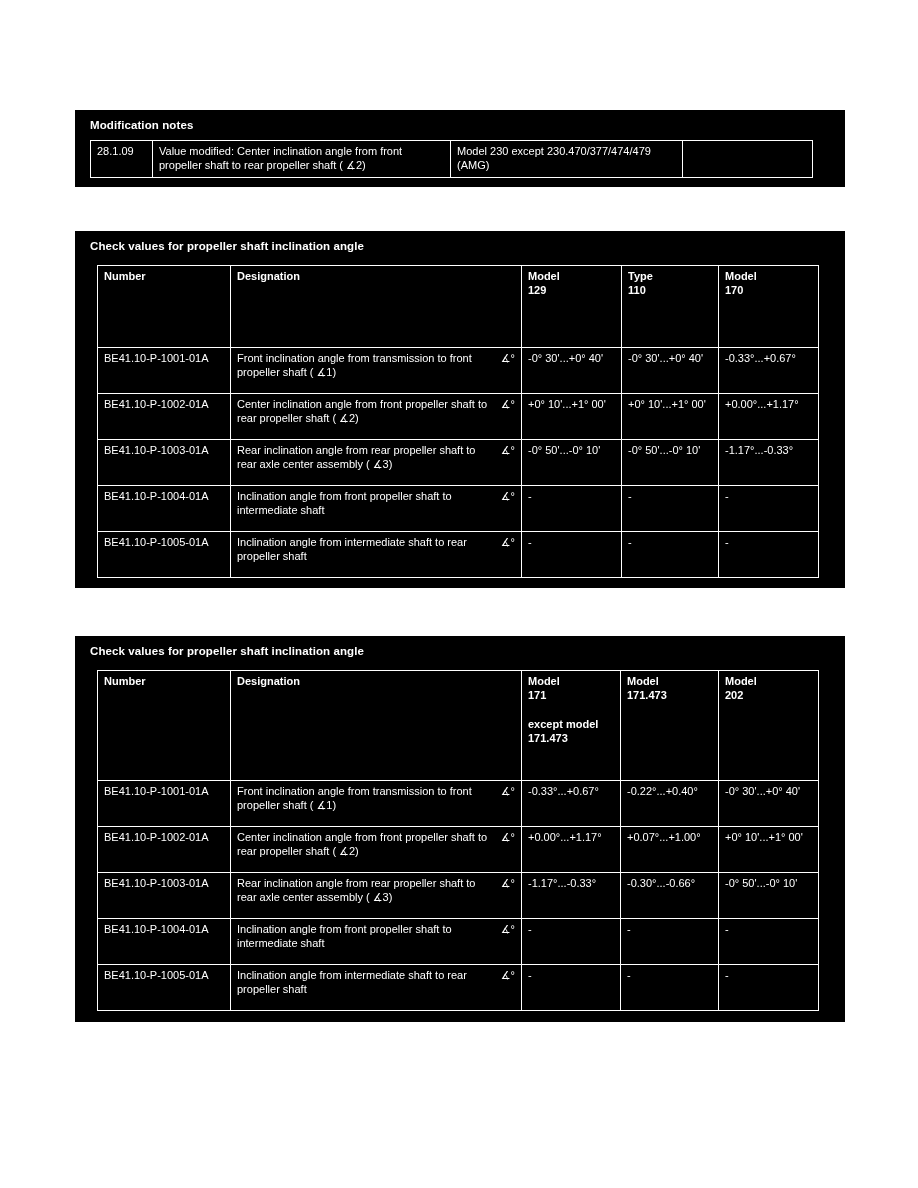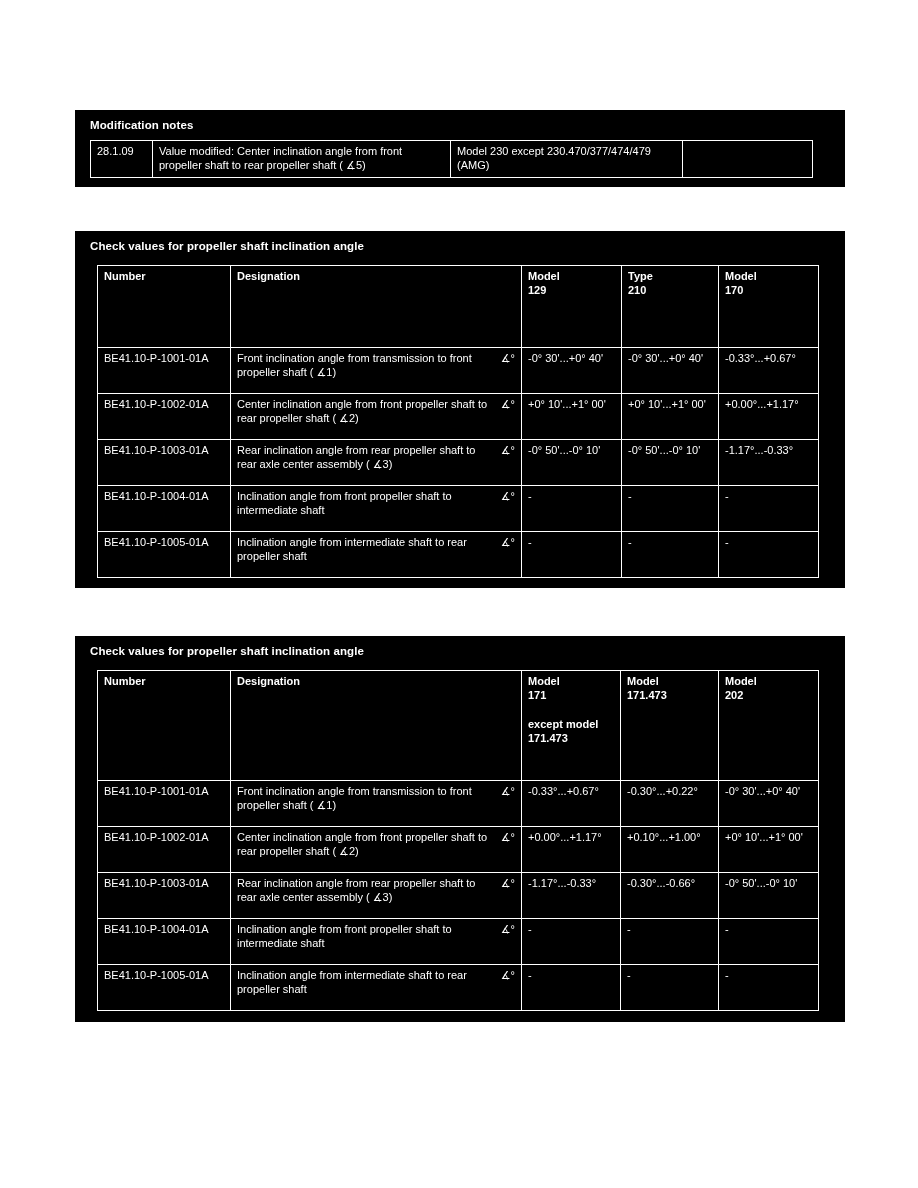--- a/index.html
+++ b/index.html
@@ -65,21 +65,21 @@
   <table class="mod-table">
     <colgroup>
         <col style="width:62px">
         <col style="width:298px">
         <col style="width:232px">
         <col style="width:130px">
       </colgroup>
     <tbody>
         <tr class="mod-row">
       <td>28.1.09</td>
-      <td>Value modified: Center inclination angle from front propeller shaft to rear propeller shaft ( ∡5)</td>
+      <td>Value modified: Center inclination angle from front propeller shaft to rear propeller shaft ( ∡2)</td>
       <td>Model 230 except 230.470/377/474/479 (AMG)</td>
       <td></td>
     </tr>
   </tbody>
     </table>
 </div>
 
 <div class="panel" id="panel-chk1">
   <div class="panel-title">Check values for propeller shaft inclination angle</div>
   <table class="check-table">
@@ -90,21 +90,21 @@
         <col style="width:97px">
         <col style="width:100px">
       </colgroup>
     <tbody>
         <tr class="hdr-row-1">
       <th>Number</th>
       <th>Designation</th>
       <th>Model
 129</th>
       <th>Type
-210</th>
+110</th>
       <th>Model
 170</th>
     </tr>
     <tr class="body-row">
       <td>BE41.10-P-1001-01A</td>
       <td>
         <div class="des-wrap">
           <span>Front inclination angle from transmission to front propeller shaft ( ∡1)</span>
           <span class="angle">∡°</span>
         </div>
@@ -191,33 +191,33 @@
     </tr>
     <tr class="body-row">
       <td>BE41.10-P-1001-01A</td>
       <td>
         <div class="des-wrap">
           <span>Front inclination angle from transmission to front propeller shaft ( ∡1)</span>
           <span class="angle">∡°</span>
         </div>
       </td>
       <td>-0.33°...+0.67°</td>
-      <td>-0.30°...+0.22°</td>
+      <td>-0.22°...+0.40°</td>
       <td>-0° 30'...+0° 40'</td>
     </tr>
     <tr class="body-row">
       <td>BE41.10-P-1002-01A</td>
       <td>
         <div class="des-wrap">
           <span>Center inclination angle from front propeller shaft to rear propeller shaft ( ∡2)</span>
           <span class="angle">∡°</span>
         </div>
       </td>
       <td>+0.00°...+1.17°</td>
-      <td>+0.10°...+1.00°</td>
+      <td>+0.07°...+1.00°</td>
       <td>+0° 10'...+1° 00'</td>
     </tr>
     <tr class="body-row">
       <td>BE41.10-P-1003-01A</td>
       <td>
         <div class="des-wrap">
           <span>Rear inclination angle from rear propeller shaft to rear axle center assembly ( ∡3)</span>
           <span class="angle">∡°</span>
         </div>
       </td>

